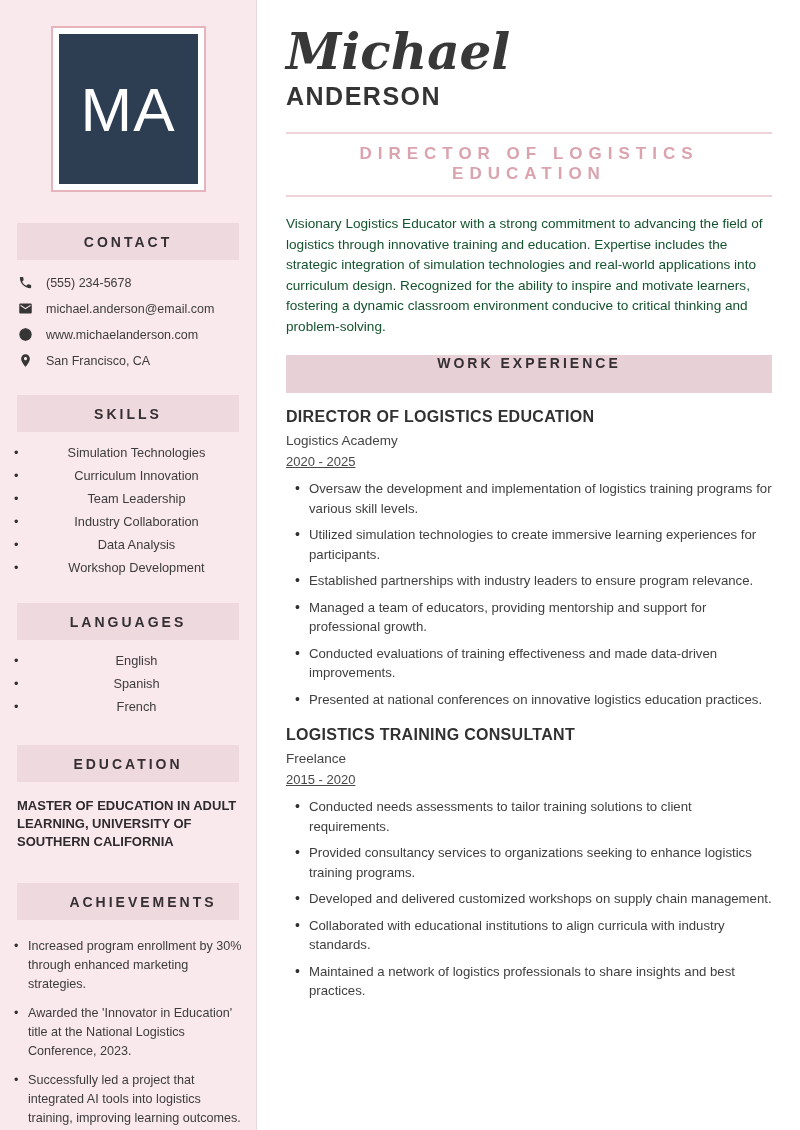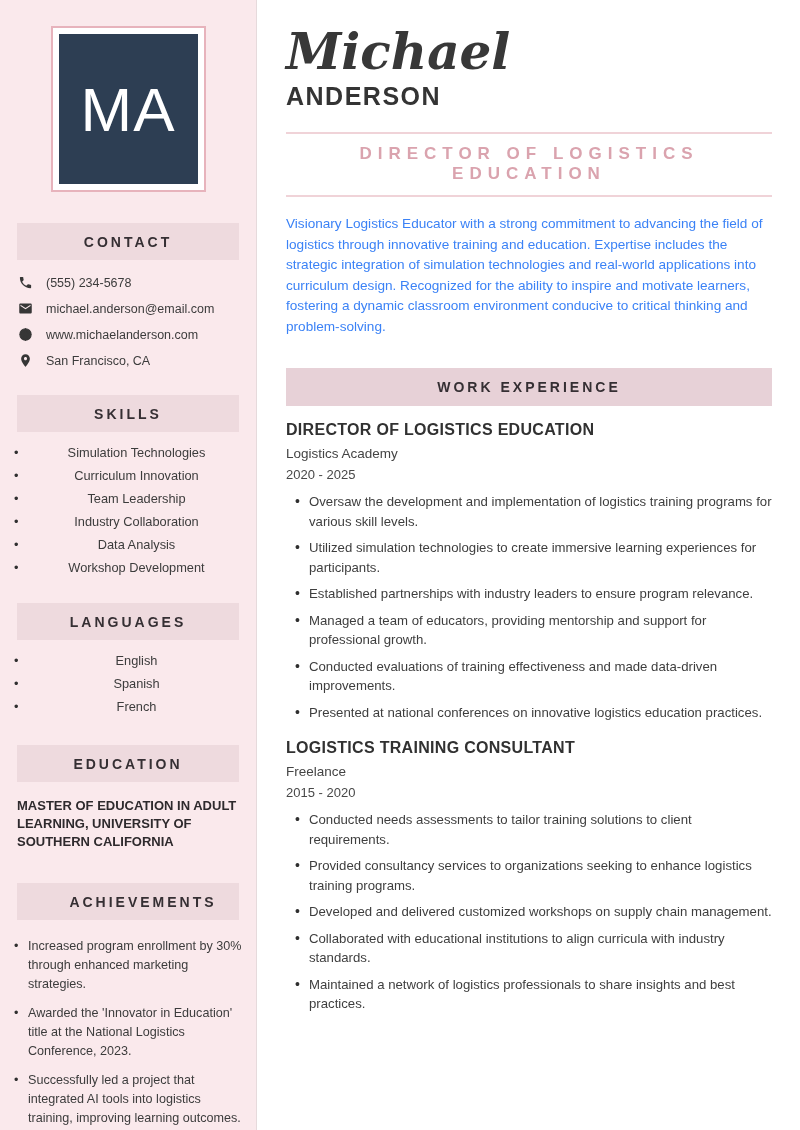--- a/index.html
+++ b/index.html
@@ -147,28 +147,28 @@
     font-size: 17px;
     font-weight: 700;
     letter-spacing: 6px;
     color: #daa3ae;
   }
 
   .summary {
     margin-top: 17px;
     font-size: 13.6px;
     line-height: 20.5px;
-    color: #3b82f6;
+    color: #14532d;
   }
 
   .we-band {
-    margin-top: 31px;
+    margin-top: 18px;
     height: 38px;
     background: #e7d1d7;
-    display: flex; align-items: center; justify-content: center;
+    display: flex; justify-content: center;
     font-size: 14px;
     font-weight: 700;
     letter-spacing: 3px;
     color: #352f33;
   }
 
   .job { margin-top: 15px; }
   .job + .job { margin-top: 17px; }
   .job-name {
     font-size: 16px;
@@ -178,20 +178,21 @@
   }
   .job-company {
     margin-top: 7px;
     font-size: 13.5px;
     color: #444444;
   }
   .job-dates {
     margin-top: 6px;
     font-size: 13px;
     color: #484848;
+    text-decoration: underline;
   }
   ul.job-bullets { list-style: none; margin-top: 10px; }
   ul.job-bullets li {
     position: relative;
     padding-left: 23px;
     font-size: 13.2px;
     line-height: 19.5px;
     color: #3e3e3e;
     margin-bottom: 7px;
   }

